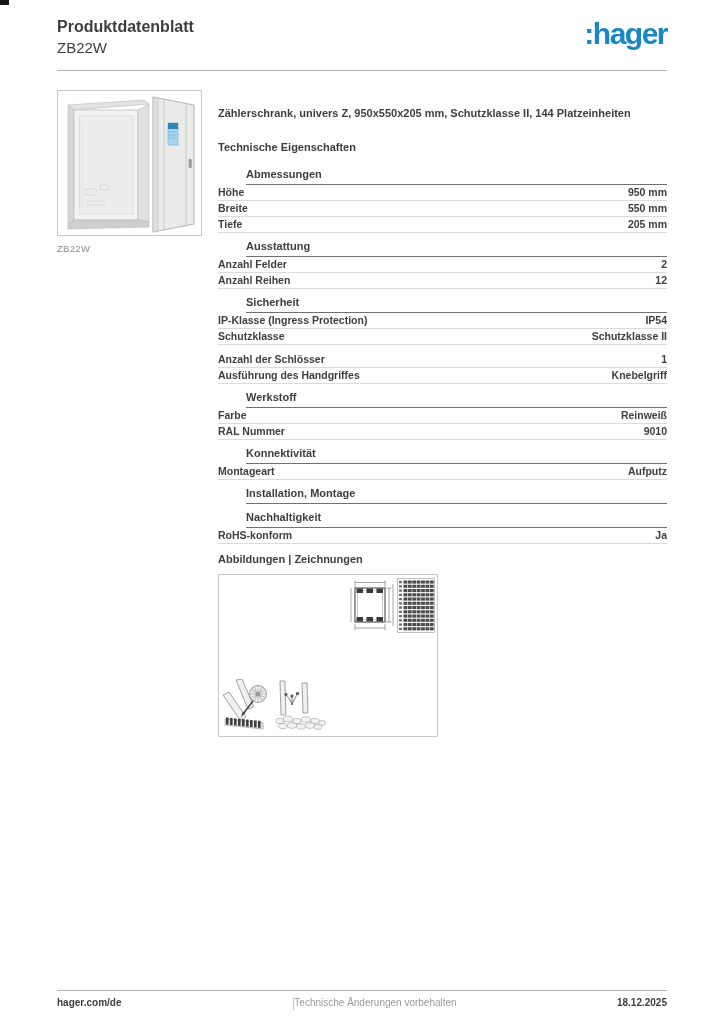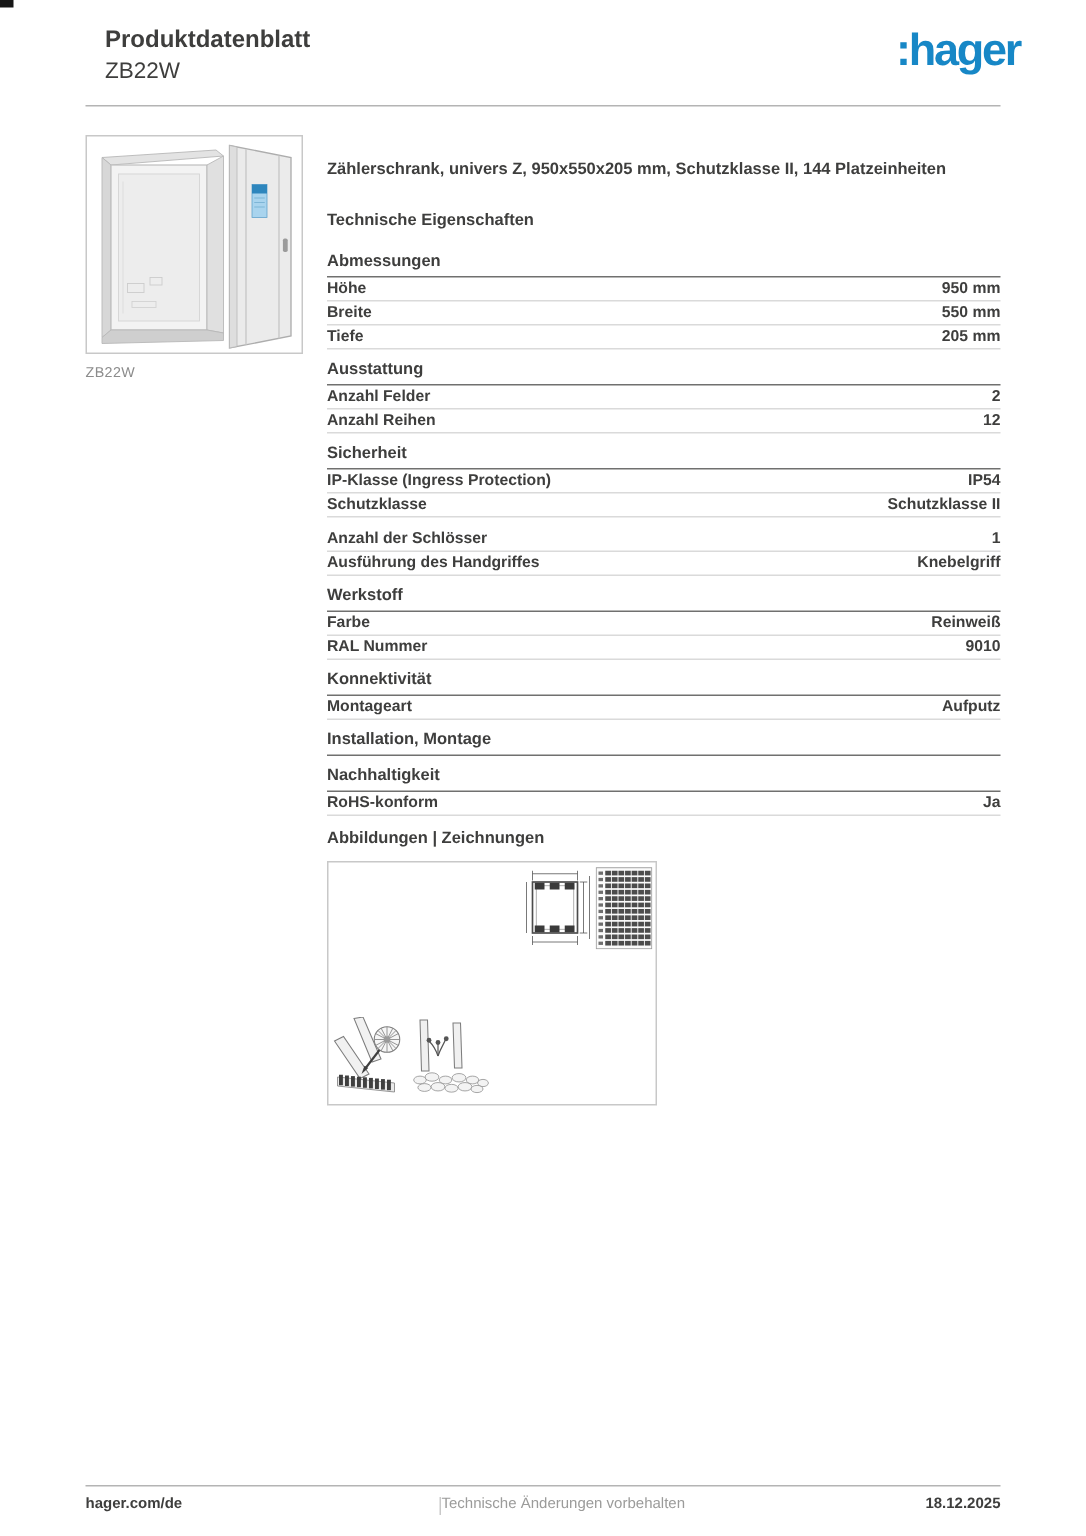--- a/index.html
+++ b/index.html
@@ -4,38 +4,38 @@
 <style>
   html,body { margin:0; padding:0; }
   body {
     width:724px; height:1024px; position:relative; background:#ffffff;
     font-family:"Liberation Sans", sans-serif; color:#3e3e3d;
     -webkit-font-smoothing:antialiased; overflow:hidden;
   }
   .corner-mark { position:absolute; left:0; top:0; width:9px; height:5px; background:#161616; }
 
   
-  .header { position:absolute; left:70px; top:17px; width:610px; }
+  .header { position:absolute; left:57px; top:17px; width:610px; }
   .doc-type { font-size:16px; font-weight:bold; line-height:1.3; }
   .product-code { font-size:15px; line-height:1.3; }
   .logo { position:absolute; right:0; top:2px; font-size:30px; font-weight:bold;
           color:#1787c6; letter-spacing:-1.5px; line-height:1; }
   .header-rule { position:absolute; left:57px; width:610px; top:70px; border-top:1px solid #b4b4b4; }
 
   
   .image-col { position:absolute; left:57px; top:90px; width:145px; }
   .image-frame { width:145px; height:146px; border:1px solid #c8c8c8; box-sizing:border-box; background:#fff; overflow:hidden; }
   .image-caption { margin-top:7px; font-size:9.5px; color:#8c8c8c; letter-spacing:0.3px; }
 
   
   .right-col { position:absolute; left:218px; top:106px; width:449px; }
   .product-title { font-size:11px; font-weight:bold; line-height:1.3; margin:0 0 21px 0; }
   .tech-heading { font-size:11px; font-weight:bold; margin:0 0 15px 0; }
   .section { margin-bottom:7px; }
-  .section-title { font-size:11px; font-weight:bold; padding-bottom:4px; border-bottom:1px solid #70706f; }
+  .section-title { font-size:11px; font-weight:bold; padding-bottom:4px; border-bottom:1px solid #70706f;margin-left:28px; }
   .spec-row { display:flex; justify-content:space-between; align-items:center; height:15px;
               border-bottom:1px solid #dadada; font-size:10.5px; line-height:15px;font-weight:bold; }
   .spec-row span { white-space:nowrap; }
 
   .drawings-heading { font-size:11px; font-weight:bold; margin:9px 0 9px 0; }
   .drawings-box { width:220px; height:163px; border:1px solid #c8c8c8; box-sizing:border-box;
                   position:relative; background:#fff; }
   .tech-drawings { position:absolute; top:3px; right:2px; display:flex; gap:2px; }
   .illustrations { position:absolute; bottom:1px; left:3px; }
 

